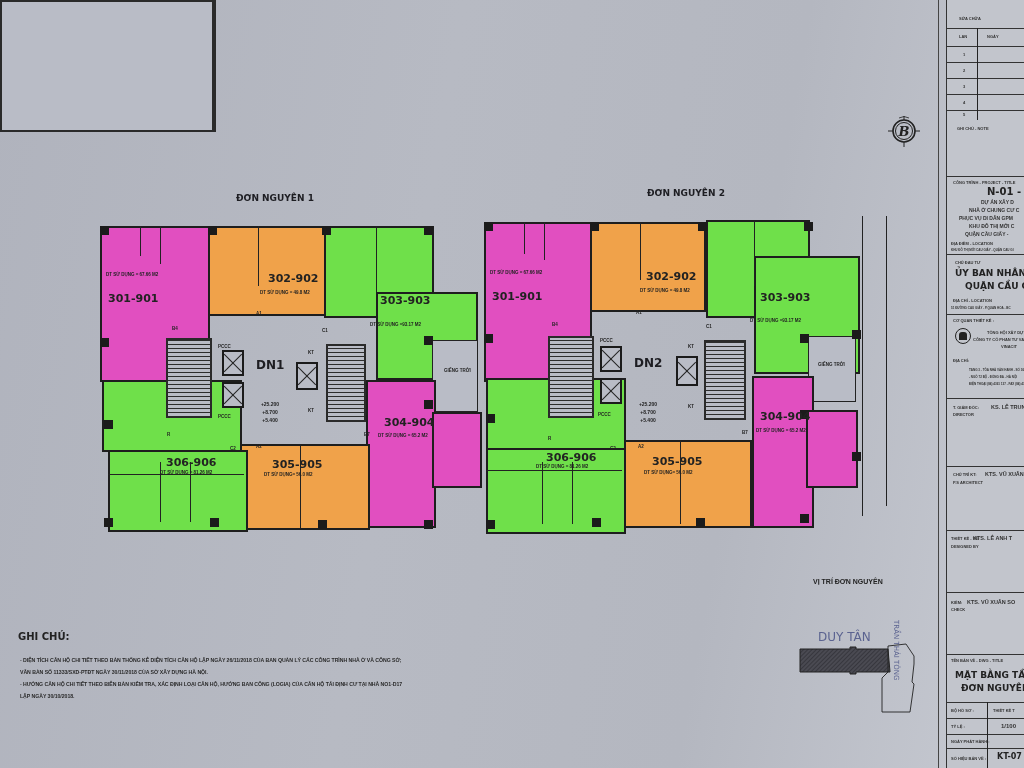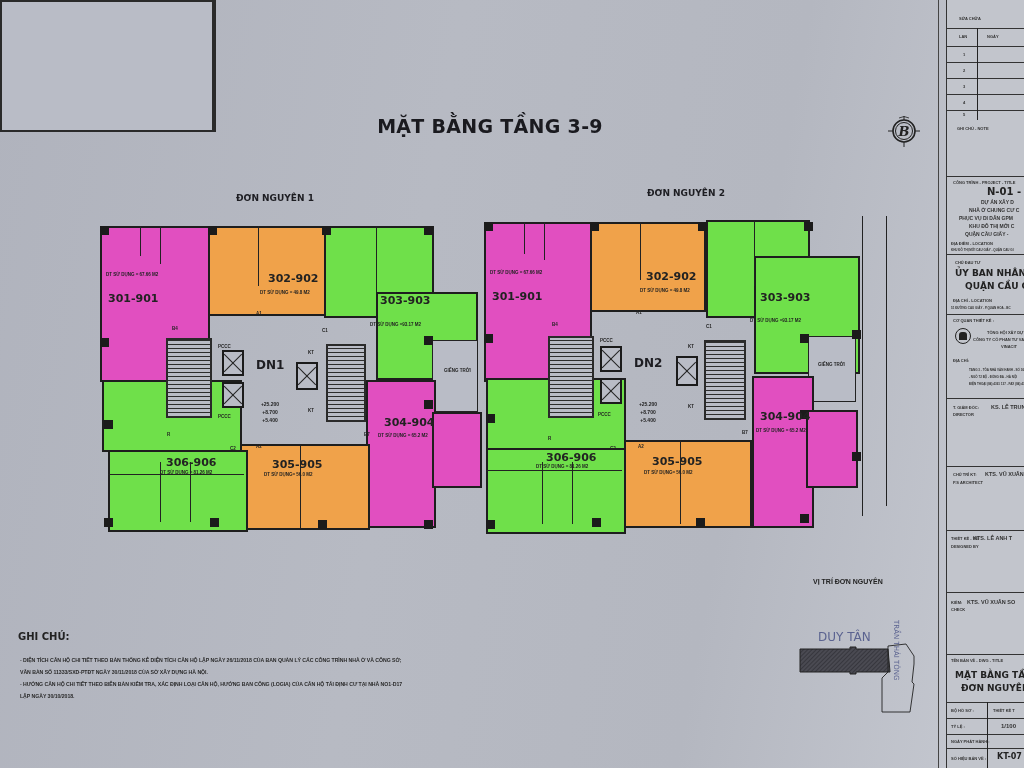--- a/index.html
+++ b/index.html
@@ -92,21 +92,20 @@
   .tb-text { position: absolute; font-size: 4px; font-weight: bold; color: #333; white-space: nowrap; }
   .tb-big { position: absolute; font-weight: bold; color: #222; white-space: nowrap; font-family: "DejaVu Sans", sans-serif; }
   .tb-left-rule { position: absolute; left: 938px; top: 0; width: 1px; height: 768px; background: #444; }
 </style>
 </head>
 <body>
 
 <div class="sheet">
 
   <div class="title-main">
-    <div>MẶT BẰNG TẦNG 3-9</div>
   </div>
 
   <div class="compass">
     <svg width="32" height="32" viewBox="0 0 32 32">
       <circle cx="16" cy="16" r="11" fill="none" stroke="#222" stroke-width="1.6"></circle>
       <circle cx="16" cy="16" r="8.5" fill="none" stroke="#222" stroke-width="1"></circle>
       <line x1="16" y1="1" x2="16" y2="5" stroke="#222" stroke-width="1"></line>
       <line x1="16" y1="27" x2="16" y2="32" stroke="#222" stroke-width="1"></line>
       <line x1="0" y1="16" x2="5" y2="16" stroke="#222" stroke-width="1"></line>
       <line x1="27" y1="16" x2="32" y2="16" stroke="#222" stroke-width="1"></line>

